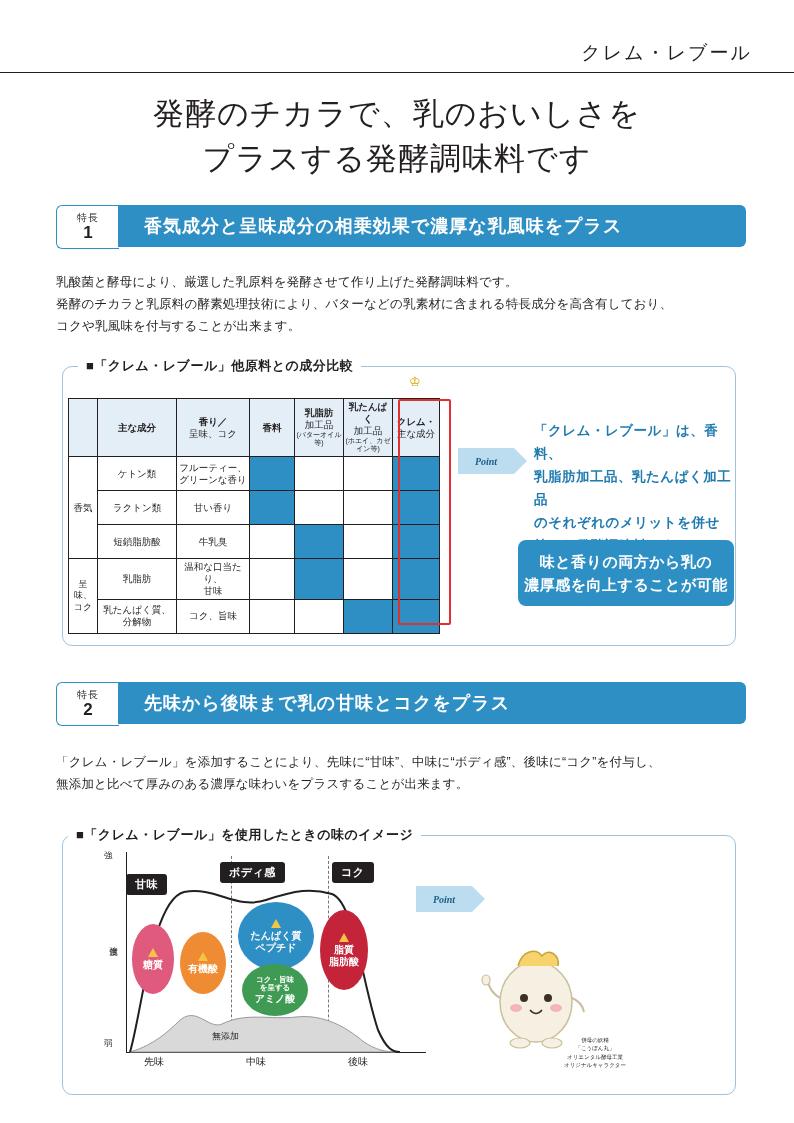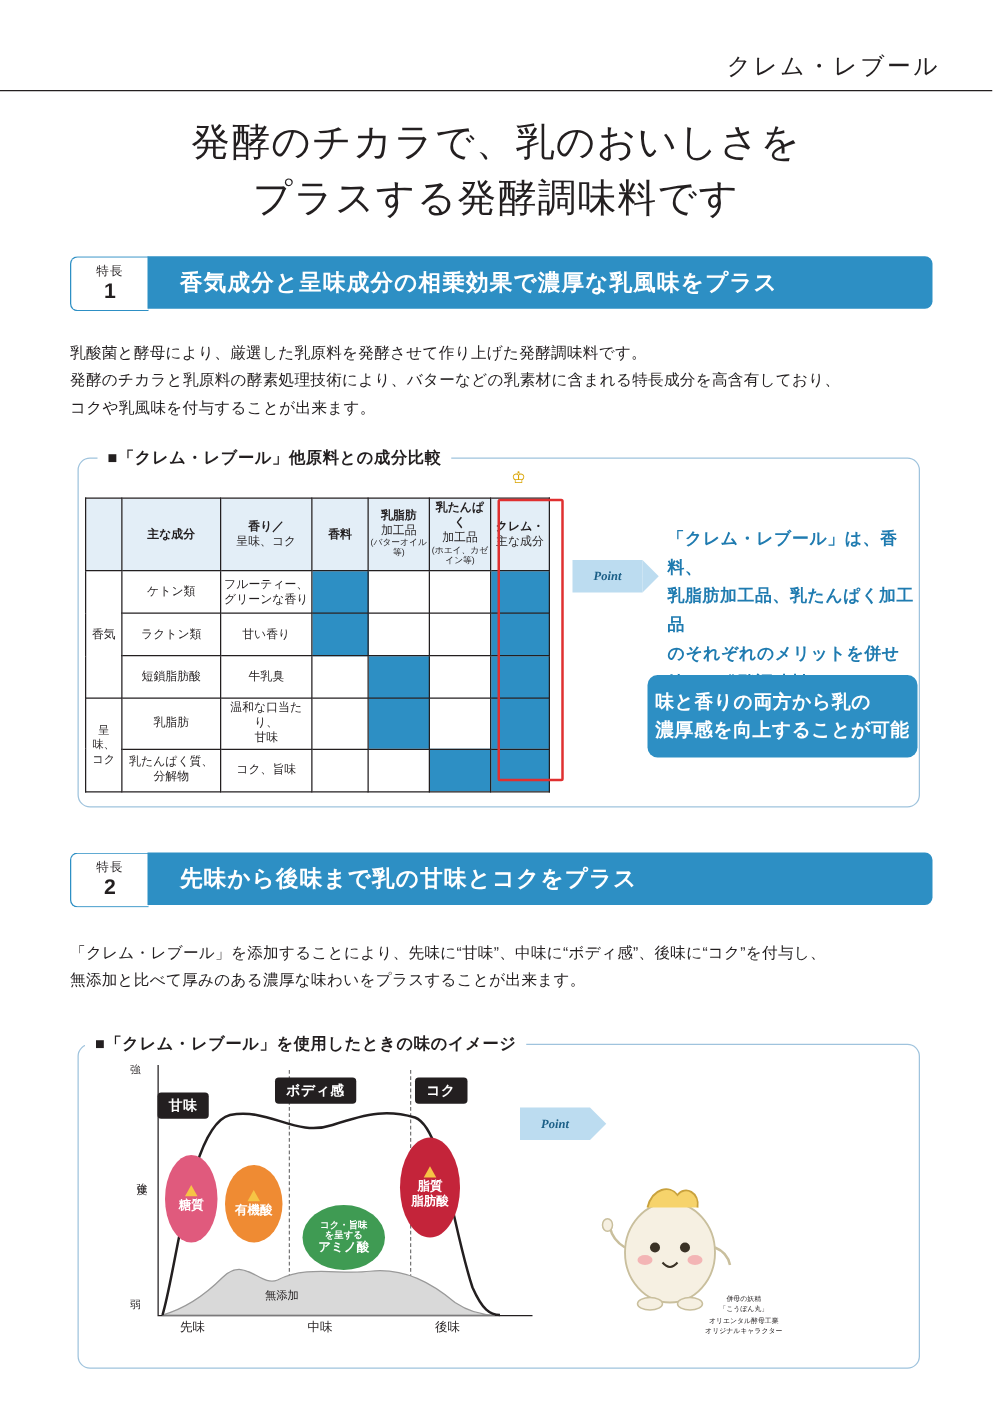--- a/index.html
+++ b/index.html
@@ -98,21 +98,21 @@
     border-top:13px solid transparent;border-bottom:13px solid transparent;
     border-left:13px solid #bcdcf0;
   }
 
   .side-text{
     position:absolute;font-size:13.5px;line-height:1.7;color:#1f7bb0;font-weight:bold;letter-spacing:0.5px;
   }
   .callout{
     position:absolute;background:#2d8fc4;border-radius:8px;
     color:#ffffff;font-size:15px;font-weight:bold;line-height:1.55;
-    display:flex;align-items:center;justify-content:center;text-align:left;letter-spacing:0.5px;
+    display:flex;align-items:center;justify-content:center;text-align:center;letter-spacing:0.5px;
   }
 
   
   .graph{position:absolute;left:96px;top:852px;width:330px;height:218px;}
   .axis-y{position:absolute;left:30px;top:0;width:1px;height:200px;background:#231f20;}
   .axis-x{position:absolute;left:30px;top:200px;width:300px;height:1px;background:#231f20;}
   .axis-lab{position:absolute;font-size:8.5px;color:#231f20;}
   .vline{position:absolute;width:0;border-left:1px dashed #777;height:196px;top:4px;}
   .xtick{position:absolute;top:203px;font-size:10px;color:#231f20;}
   .tag{
@@ -321,20 +321,25 @@
     <div class="tag" style="left:124px;top:10px;background:#231f20;">ボディ感</div>
     <div class="tag" style="left:236px;top:10px;background:#231f20;">コク</div>
 
     <div class="ell" style="left:36px;top:72px;width:42px;height:70px;background:#e05a7d;font-size:10px;">
       <span class="arrow-up"></span>
       <span>糖質</span>
     </div>
     <div class="ell" style="left:84px;top:80px;width:46px;height:62px;background:#ef8b33;font-size:10px;">
       <span class="arrow-up"></span>
       <span>有機酸</span>
+    </div>
+    <div class="ell" style="left:142px;top:50px;width:76px;height:68px;background:#2d8fc4;font-size:10px;">
+      <span class="arrow-up"></span>
+      <span>たんぱく質</span>
+      <span>ペプチド</span>
     </div>
     <div class="ell" style="left:146px;top:112px;width:66px;height:52px;background:#3f9b53;font-size:7.5px;">
       <span>コク・旨味</span>
       <span>を呈する</span>
       <span style="font-size:10px;">アミノ酸</span>
     </div>
     <div class="ell" style="left:224px;top:58px;width:48px;height:80px;background:#c4243a;font-size:10px;">
       <span class="arrow-up"></span>
       <span>脂質</span>
       <span>脂肪酸</span>

